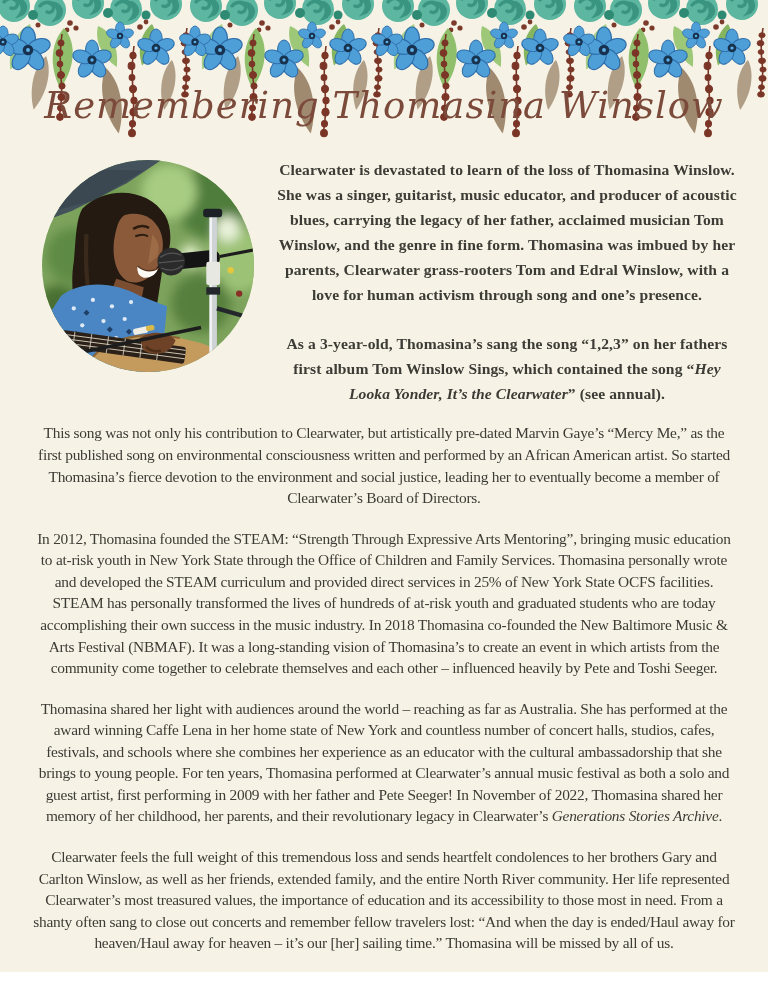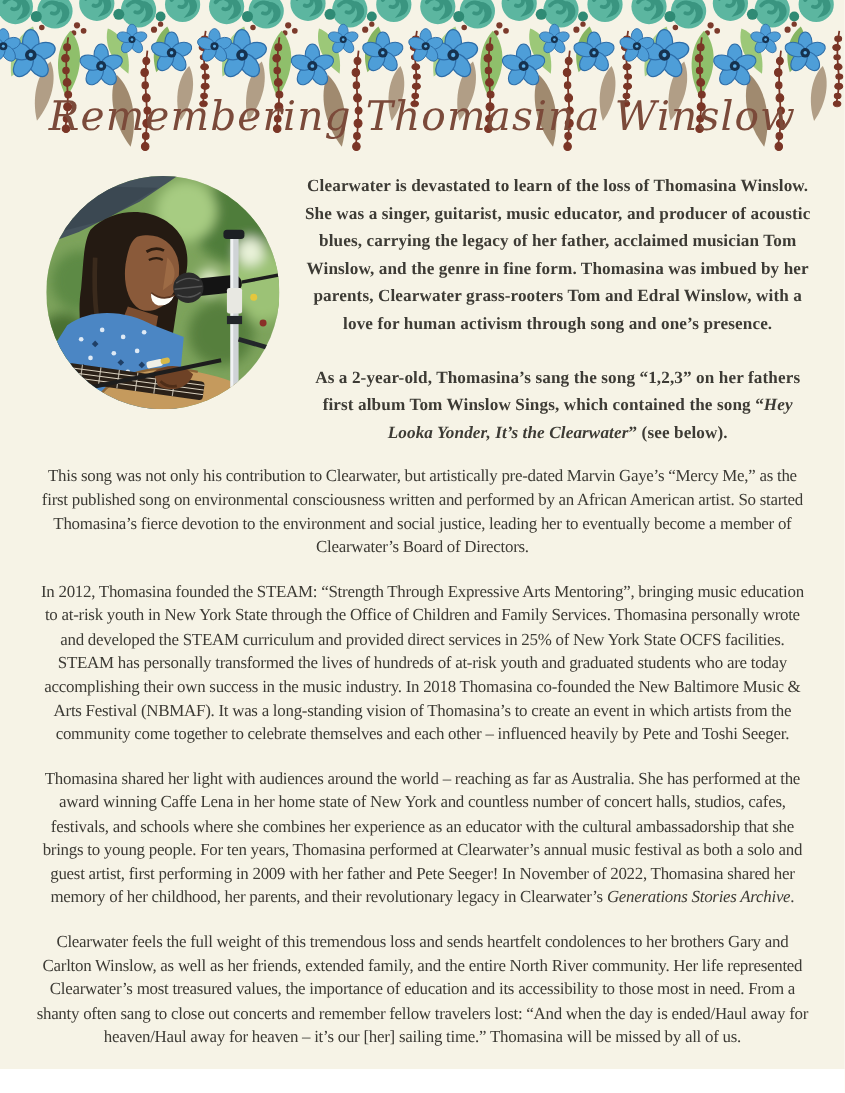--- a/index.html
+++ b/index.html
@@ -223,21 +223,21 @@
           <rect x="155" y="120" width="13" height="7" fill="#23262a"></rect>
           <rect x="152" y="46" width="18" height="8" rx="3" fill="#1d2024"></rect>
           <circle cx="178" cy="104" r="3" fill="#e4c73c"></circle>
           <circle cx="186" cy="126" r="3" fill="#8a2f28"></circle>
           <line x1="165" y1="140" x2="200" y2="150" stroke="#23262a" stroke-width="4"></line>
         </svg>
       </div>
 
       <div class="col-right">
         <p class="p-side">Clearwater is devastated to learn of the loss of Thomasina Winslow. She was a singer, guitarist, music educator, and producer of acoustic blues, carrying the legacy of her father, acclaimed musician Tom Winslow, and the genre in fine form. Thomasina was imbued by her parents, Clearwater grass-rooters Tom and Edral Winslow, with a love for human activism through song and one’s presence.</p>
-        <p class="p-side"><span>As a 2-year-old, Thomasina’s sang the song “1,2,3” on her fathers first album Tom Winslow Sings, which contained the song “</span><em>Hey Looka Yonder, It’s the Clearwater</em><span>” (see below).</span></p>
+        <p class="p-side"><span>As a 3-year-old, Thomasina’s sang the song “1,2,3” on her fathers first album Tom Winslow Sings, which contained the song “</span><em>Hey Looka Yonder, It’s the Clearwater</em><span>” (see annual).</span></p>
       </div>
     </div>
 
     <p class="p-wide p3">This song was not only his contribution to Clearwater, but artistically pre-dated Marvin Gaye’s “Mercy Me,” as the first published song on environmental consciousness written and performed by an African American artist. So started Thomasina’s fierce devotion to the environment and social justice, leading her to eventually become a member of Clearwater’s Board of Directors.</p>
 
     <p class="p-wide">In 2012, Thomasina founded the STEAM: “Strength Through Expressive Arts Mentoring”, bringing music education to at-risk youth in New York State through the Office of Children and Family Services. Thomasina personally wrote and developed the STEAM curriculum and provided direct services in 25% of New York State OCFS facilities. STEAM has personally transformed the lives of hundreds of at-risk youth and graduated students who are today accomplishing their own success in the music industry. In 2018 Thomasina co-founded the New Baltimore Music &amp; Arts Festival (NBMAF). It was a long-standing vision of Thomasina’s to create an event in which artists from the community come together to celebrate themselves and each other – influenced heavily by Pete and Toshi Seeger.</p>
 
     <p class="p-wide"><span>Thomasina shared her light with audiences around the world – reaching as far as Australia. She has performed at the award winning Caffe Lena in her home state of New York and countless number of concert halls, studios, cafes, festivals, and schools where she combines her experience as an educator with the cultural ambassadorship that she brings to young people. For ten years, Thomasina performed at Clearwater’s annual music festival as both a solo and guest artist, first performing in 2009 with her father and Pete Seeger! In November of 2022, Thomasina shared her memory of her childhood, her parents, and their revolutionary legacy in Clearwater’s </span><em>Generations Stories Archive</em><span>.</span></p>
 
     <p class="p-wide">Clearwater feels the full weight of this tremendous loss and sends heartfelt condolences to her brothers Gary and Carlton Winslow, as well as her friends, extended family, and the entire North River community. Her life represented Clearwater’s most treasured values, the importance of education and its accessibility to those most in need. From a shanty often sang to close out concerts and remember fellow travelers lost: “And when the day is ended/Haul away for heaven/Haul away for heaven – it’s our [her] sailing time.” Thomasina will be missed by all of us.</p>

